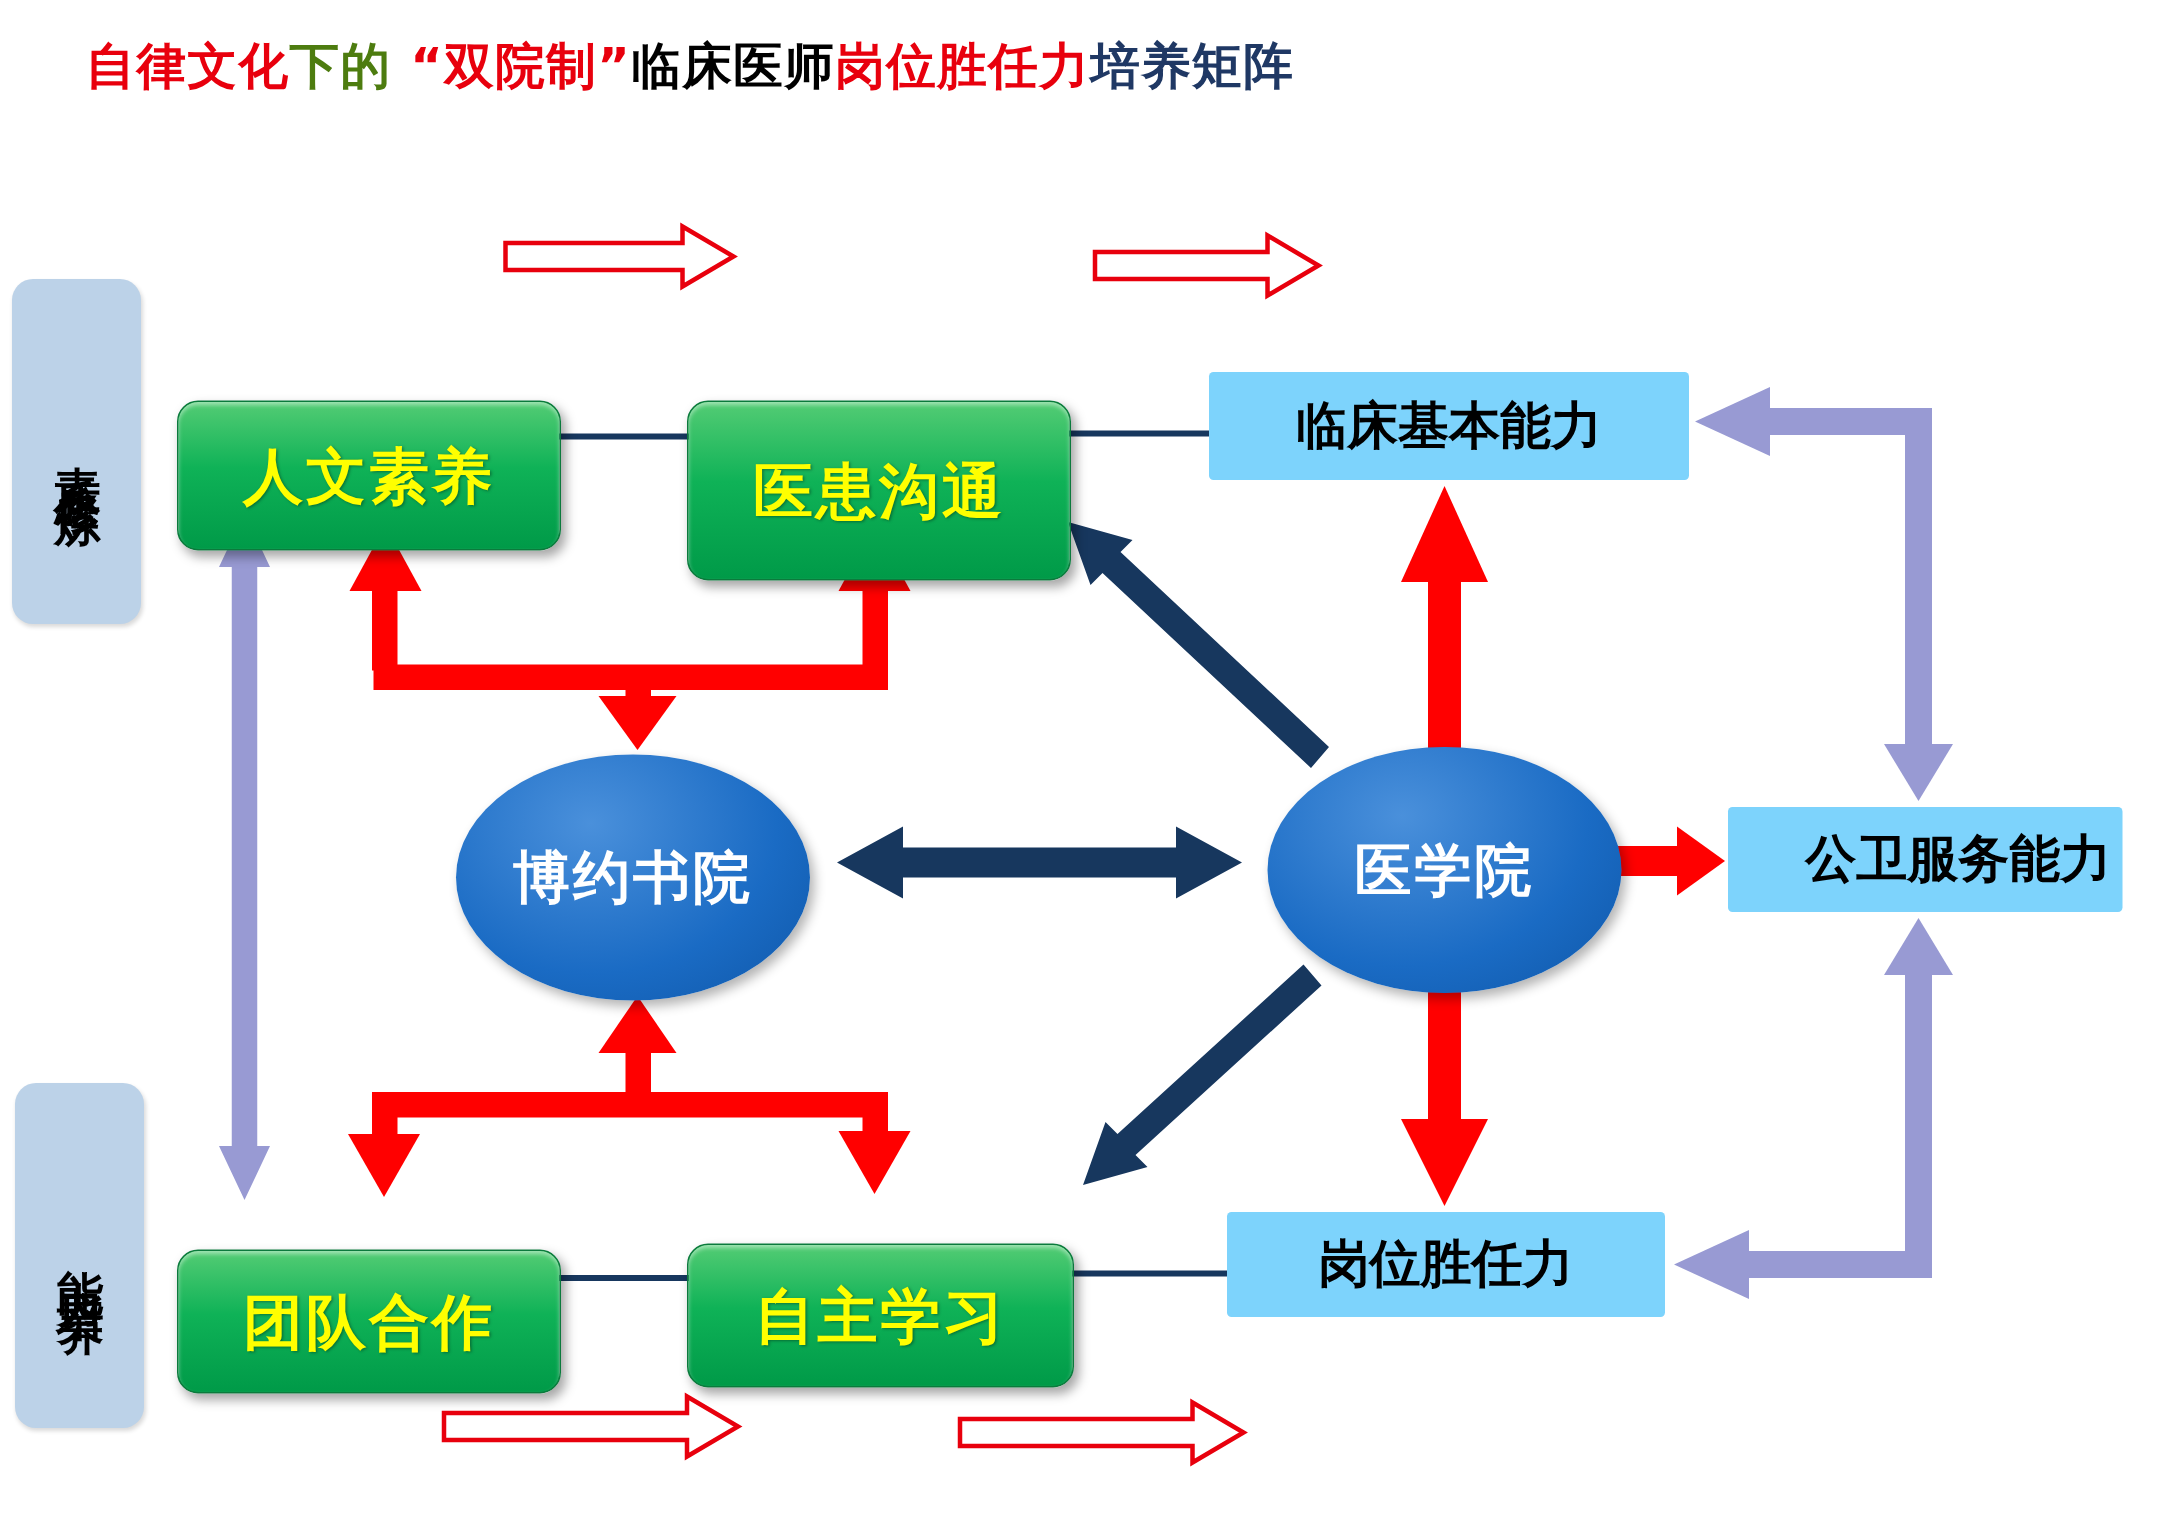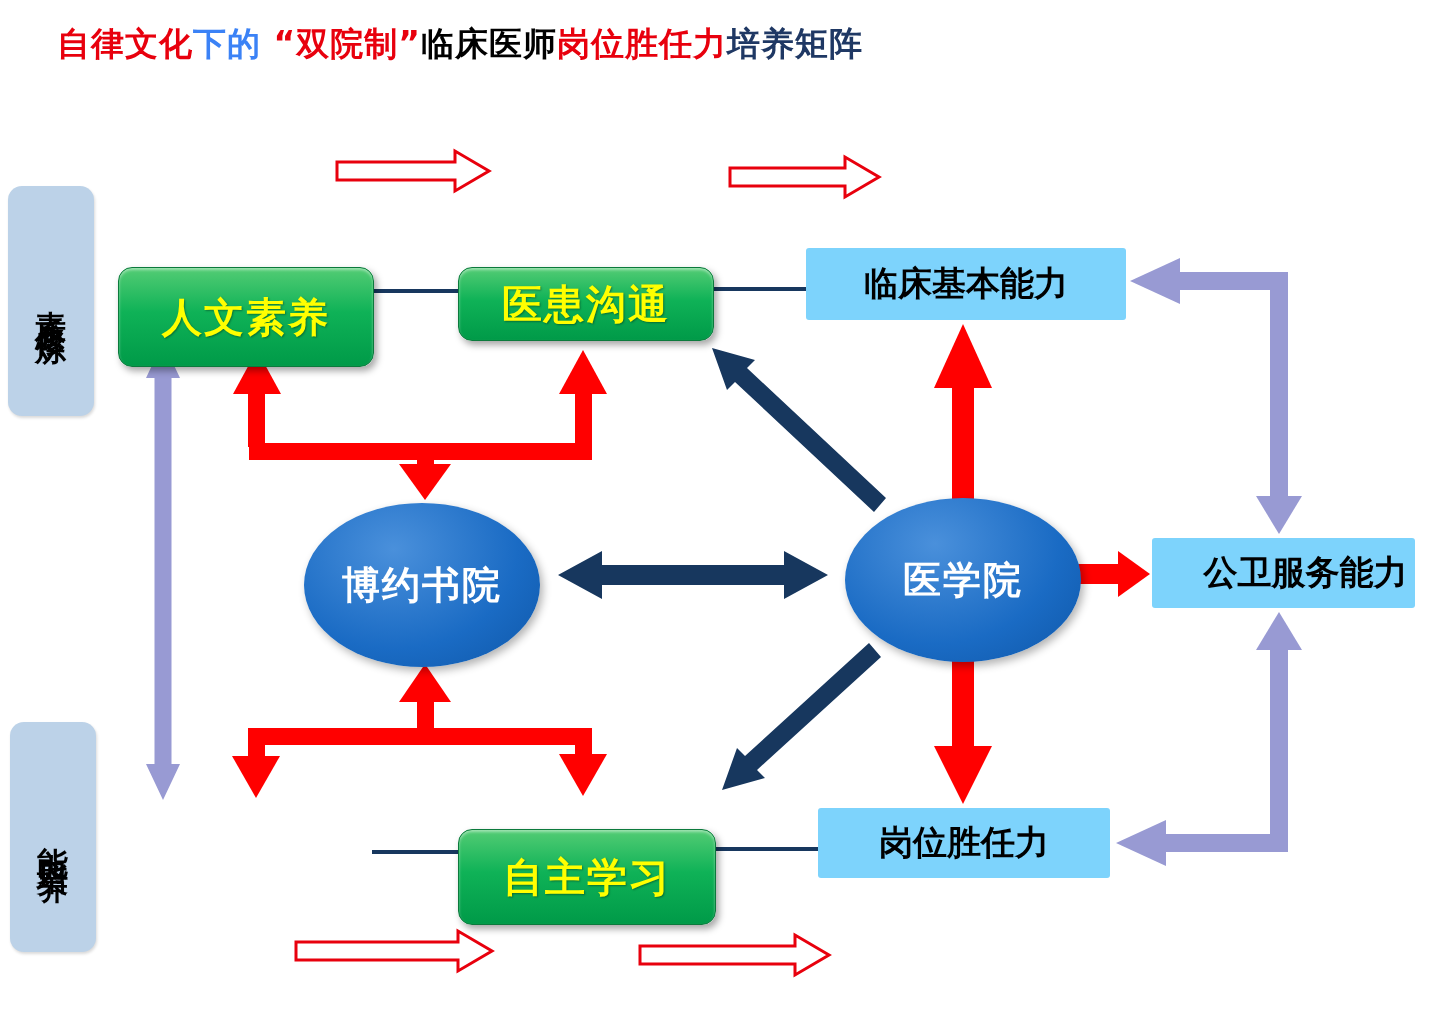--- a/index.html
+++ b/index.html
@@ -20,21 +20,21 @@
   .side-top    { left:8px;  top:186px; width:86px; height:230px; }
   .side-bottom { left:10px; top:722px; width:86px; height:230px; }
 
   .green-box { position:absolute; z-index:2; display:flex; align-items:center; justify-content:center;
                font-size:40px; font-weight:bold; color:#FFFF00; letter-spacing:2px;
                background:linear-gradient(180deg,#53CC74 0%, #0FB257 45%, #009A48 100%);
                border:1px solid #0B7A3C; border-radius:14px;
                box-shadow:3px 4px 7px rgba(0,0,0,0.35), inset 0 2px 3px rgba(255,255,255,0.45);
                text-shadow:1px 1px 2px rgba(0,0,0,0.35);margin-top:29px; }
   .gb-humanity       { left:118px; top:238px; width:256px; height:100px; }
-  .gb-doctor-patient { left:458px; top:238px; width:256px; height:74px; }
+  .gb-doctor-patient { left:458px; top:238px; width:256px; height:120px; }
   .gb-teamwork       { left:118px; top:804px; width:256px; height:96px; }
   .gb-self-learning  { left:458px; top:800px; width:258px; height:96px; }
 
   .pink-box { position:absolute; z-index:2; display:flex; align-items:center; justify-content:center;
               font-size:34px; font-weight:bold; color:#000; background:#7dd3fc; border-radius:3px; }
   .pb-clinical { left:806px;  top:248px; width:320px; height:72px; }
   .pb-public   { left:1152px; top:538px; width:263px; height:70px;padding-left:44px; }
   .pb-academic { left:818px;  top:808px; width:292px; height:70px; }
 
   .ellipse { position:absolute; z-index:2; border-radius:50%;
@@ -136,28 +136,29 @@
       <rect x="1270" y="272" width="18" height="226" fill="#989AD3"></rect>
       <polygon points="1279,534 1256,496 1302,496" fill="#989AD3"></polygon>
       <polygon points="1279,612 1256,650 1302,650" fill="#989AD3"></polygon>
       <rect x="1270" y="648" width="18" height="204" fill="#989AD3"></rect>
       <rect x="1164" y="834" width="124" height="18" fill="#989AD3"></rect>
       <polygon points="1116,843 1166,820 1166,866" fill="#989AD3"></polygon>
     </g>
   </svg>
 
   <div class="title">
-    <span style="color: rgb(232, 0, 13);">自律文化</span><span style="color: #3b82f6;">下的</span><span style="color: rgb(232, 0, 13); margin-top: 47px;"> “双院制”</span><span style="color: #000000;">临床医师</span><span style="color: rgb(232, 0, 13);">岗位胜任力</span><span style="color: rgb(31, 56, 100);">培养矩阵</span>
+    <span style="color: rgb(232, 0, 13);">自律文化</span><span style="color: #4d7c0f;">下的</span><span style="color: rgb(232, 0, 13); margin-top: 47px;"> “双院制”</span><span style="color: #000000;">临床医师</span><span style="color: rgb(232, 0, 13);">岗位胜任力</span><span style="color: rgb(31, 56, 100);">培养矩阵</span>
   </div>
 
   <div class="side-label side-top">素质修炼</div>
   <div class="side-label side-bottom">能力培养</div>
 
   <div class="green-box gb-humanity">人文素养</div>
   <div class="green-box gb-doctor-patient">医患沟通</div>
+  <div class="green-box gb-teamwork">团队合作</div>
   <div class="green-box gb-self-learning">自主学习</div>
 
   <div class="pink-box pb-clinical">临床基本能力</div>
   <div class="pink-box pb-public">公卫服务能力</div>
   <div class="pink-box pb-academic">岗位胜任力</div>
 
   <div class="ellipse el-boyue">
     <span>博约</span>
     <span>书院</span>
   </div>

